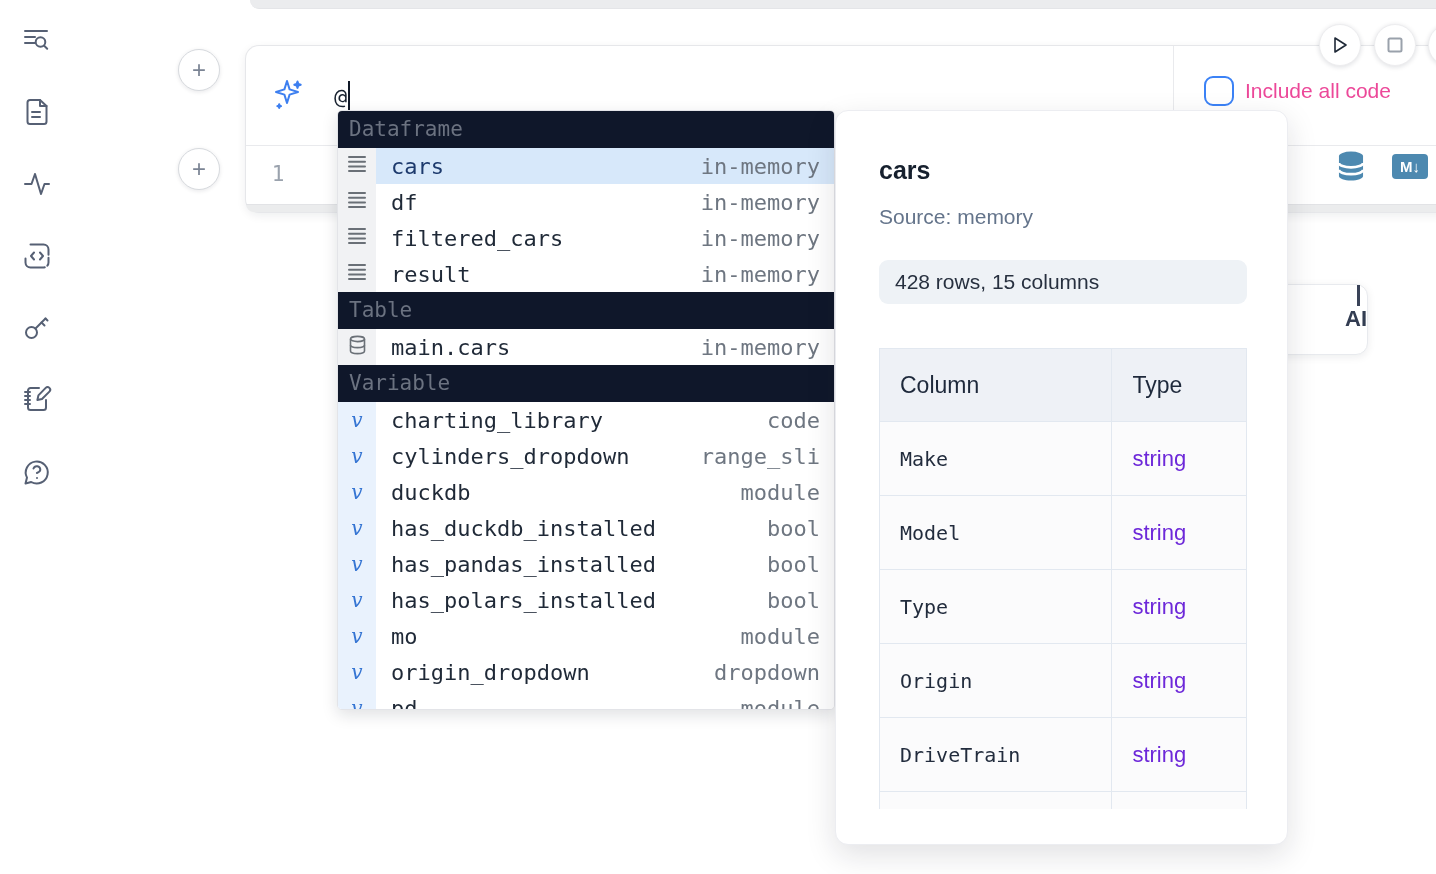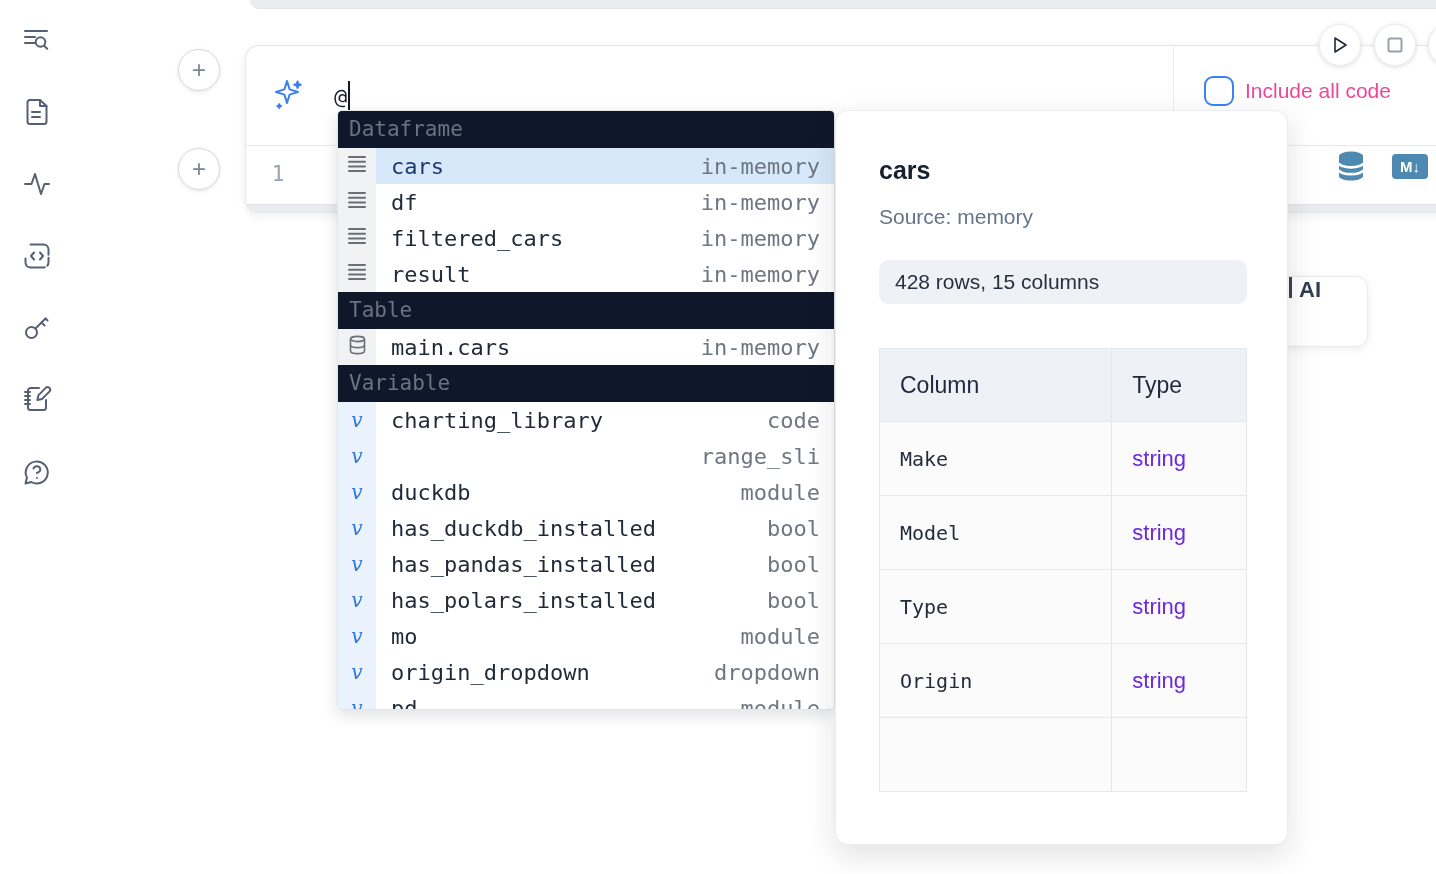--- a/index.html
+++ b/index.html
@@ -96,24 +96,24 @@
   table.schema th, table.schema td { border:1px solid #e2e8f0; text-align:left; }
   table.schema th { height:73px; background:#eef1f6; font-size:23px; font-weight:normal;
                     color:#1e293b; padding-left:20px; font-family:"Liberation Sans", sans-serif; }
   table.schema td { height:74px; background:#fbfbfc; padding-left:20px; }
   td.col-name { font-family:"DejaVu Sans Mono", monospace; font-size:20px; color:#222c3d; }
   td.col-type { font-size:22px; color:#6d28d9; }
   th.c1, td.c1 { width:233px; }
   th.c2, td.c2 { width:135px; }
 
   
-  .ai-card { position:absolute; left:1240px; top:276px; width:128px; height:71px;
+  .ai-card { position:absolute; left:1240px; top:284px; width:128px; height:71px;
              background:#fff; border:1px solid #e8eaee; border-radius:12px;
              box-shadow:0 2px 8px rgba(15,23,42,.08); z-index:20; display:flex;
-             align-items:flex-start; cursor:pointer; }
+             align-items:flex-end; cursor:pointer;flex-direction:column; }
   .ai-card .bar { display:inline-block; width:3px; height:21px; background:#3a4358;
                   margin:0 7px 0 48px; }
   .ai-card .txt { font-size:22px; font-weight:bold; color:#333d52; }
 </style>
 </head>
 <body>
 
 <div id="stage">
 
   <div class="prev-cell-edge"></div>
@@ -304,20 +304,21 @@
         <span class="ac-main">
           <span class="ac-label">charting_library</span>
           <span class="ac-type">code</span>
         </span>
       </div>
       <div class="ac-row">
         <span class="ac-gutter var">
           <span class="vicon">v</span>
         </span>
         <span class="ac-main">
+          <span class="ac-label">cylinders_dropdown</span>
           <span class="ac-type">range_sli</span>
         </span>
       </div>
       <div class="ac-row">
         <span class="ac-gutter var">
           <span class="vicon">v</span>
         </span>
         <span class="ac-main">
           <span class="ac-label">duckdb</span>
           <span class="ac-type">module</span>
@@ -407,20 +408,24 @@
             </tr>
             <tr>
               <td class="c1 col-name">Type</td>
               <td class="c2 col-type">string</td>
             </tr>
             <tr>
               <td class="c1 col-name">Origin</td>
               <td class="c2 col-type">string</td>
             </tr>
             <tr>
+              <td class="c1 col-name">DriveTrain</td>
+              <td class="c2 col-type">string</td>
+            </tr>
+            <tr>
               <td class="c1"></td>
               <td class="c2"></td>
             </tr>
           </tbody>
         </table>
     </div>
   </div>
 
 </div>
 

